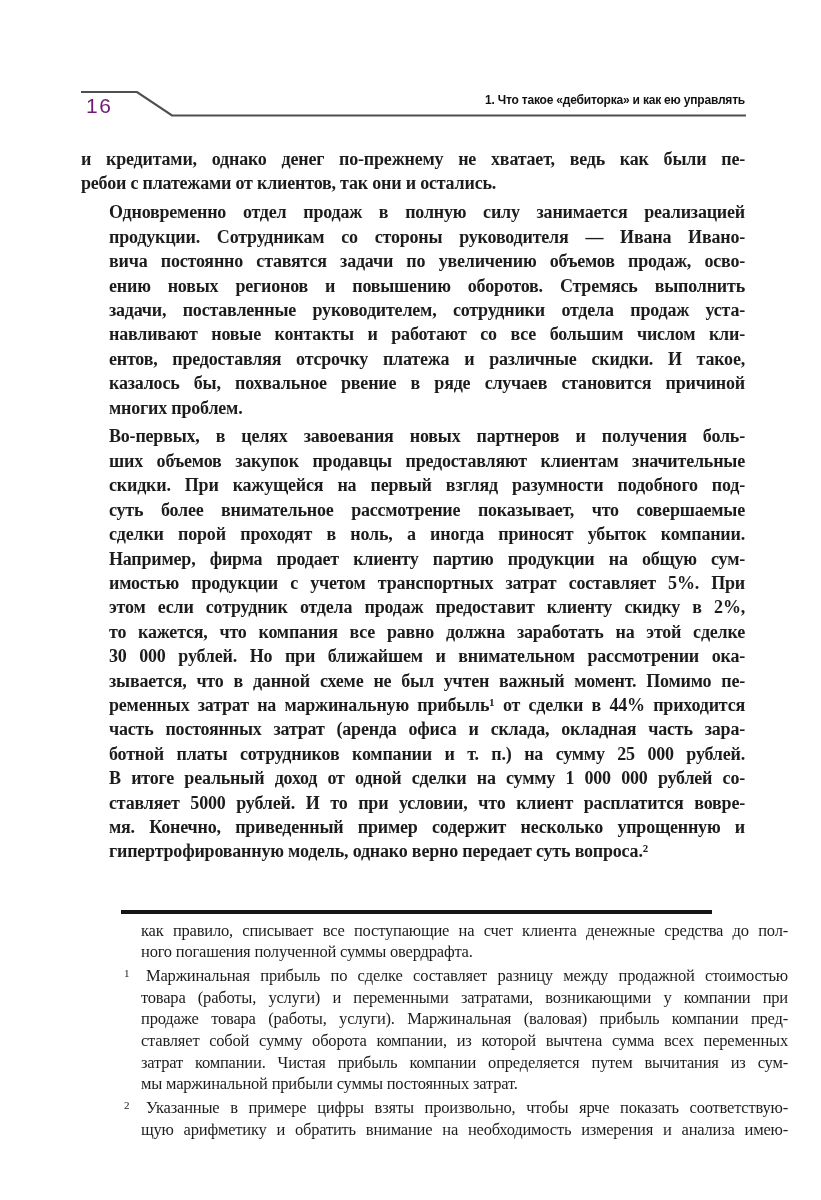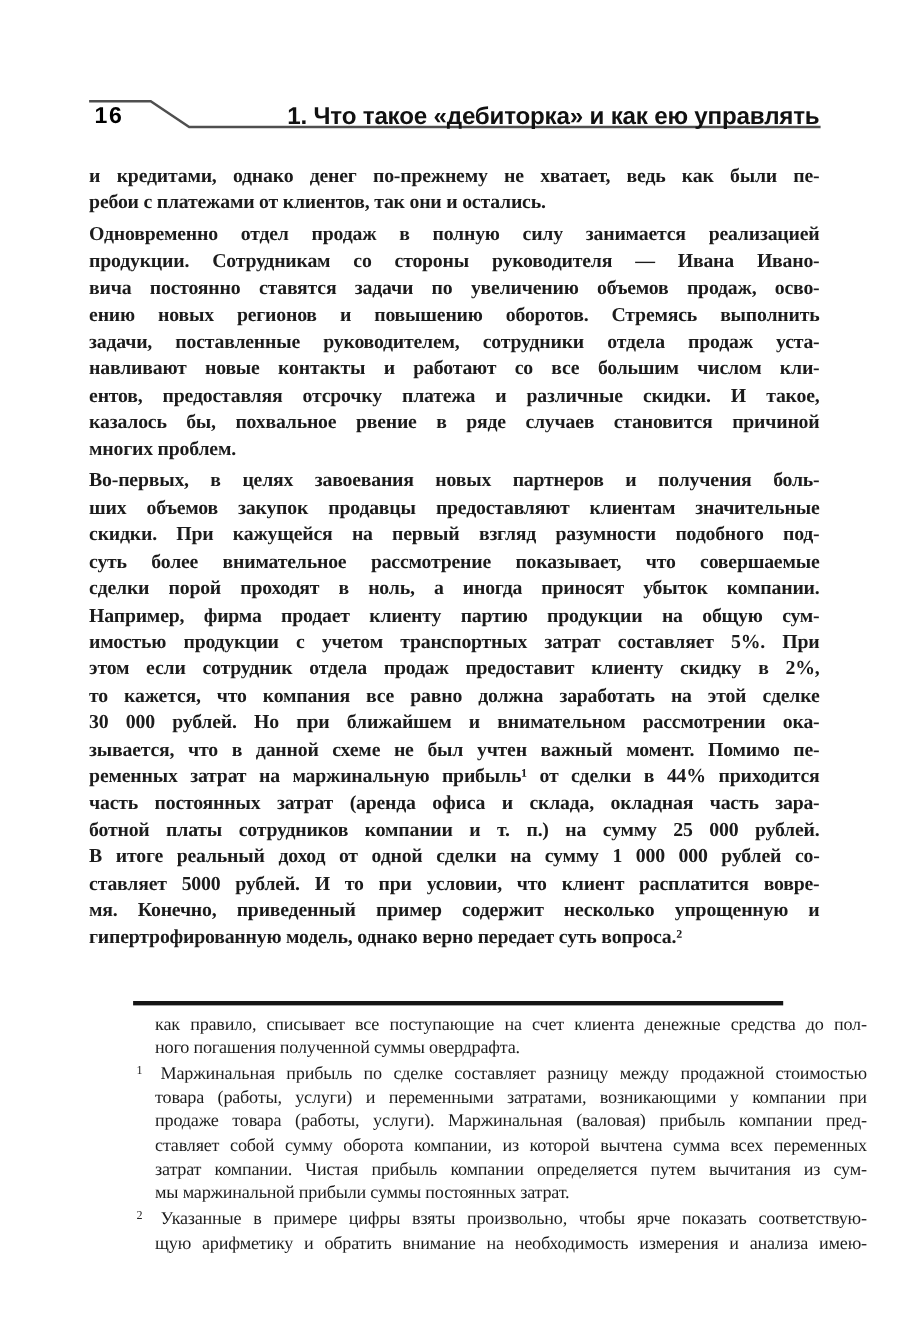--- a/index.html
+++ b/index.html
@@ -11,38 +11,38 @@
     position: relative;
     overflow: hidden;
   }
   .page { position: absolute; inset: 0; background: #ffffff; }
 
   
   .header-rule-svg { position: absolute; left: 0; top: 0; }
   .pagenum {
     position: absolute; left: 86px; top: 94px;
     font-family: "Liberation Sans", sans-serif;
-    font-weight: bold; font-size: 21px; letter-spacing: 1.5px;
-    color: #000000;
+    font-weight: normal; font-size: 21px; letter-spacing: 1.5px;
+    color: #701a75;
   }
   .runhead {
     position: absolute; right: 76px; top: 93px;
     font-family: "Liberation Sans", sans-serif;
-    font-weight: bold; font-size: 22px;
+    font-weight: bold; font-size: 12px;
     letter-spacing: -0.2px;
     color: #111;
     white-space: nowrap;
   }
 
   
   .body-text {
     position: absolute; left: 81px; top: 147px; width: 664px;
     font-size: 18px; line-height: 24.4px; letter-spacing: -0.2px; font-weight: bold;
   }
-  .para + .para { margin-top: 4.5px; }
+  .para + .para { margin-top: 4.5px; margin-left: 28px; }
   .line { text-align: justify; text-align-last: justify; white-space: nowrap; }
   .line.last { text-align-last: left; }
 
   
   .footnotes { position: absolute; left: 81px; top: 910px; width: 664px; margin-left: 43px; }
   .fn-rule { height: 3.5px; width: 591px; margin-left: -3px; background: #141414; }
   .fn-list { margin-top: 6px; padding-left: 17px; }
   .footnote {
     position: relative;
     font-size: 16.5px; line-height: 21.7px; letter-spacing: -0.2px;

